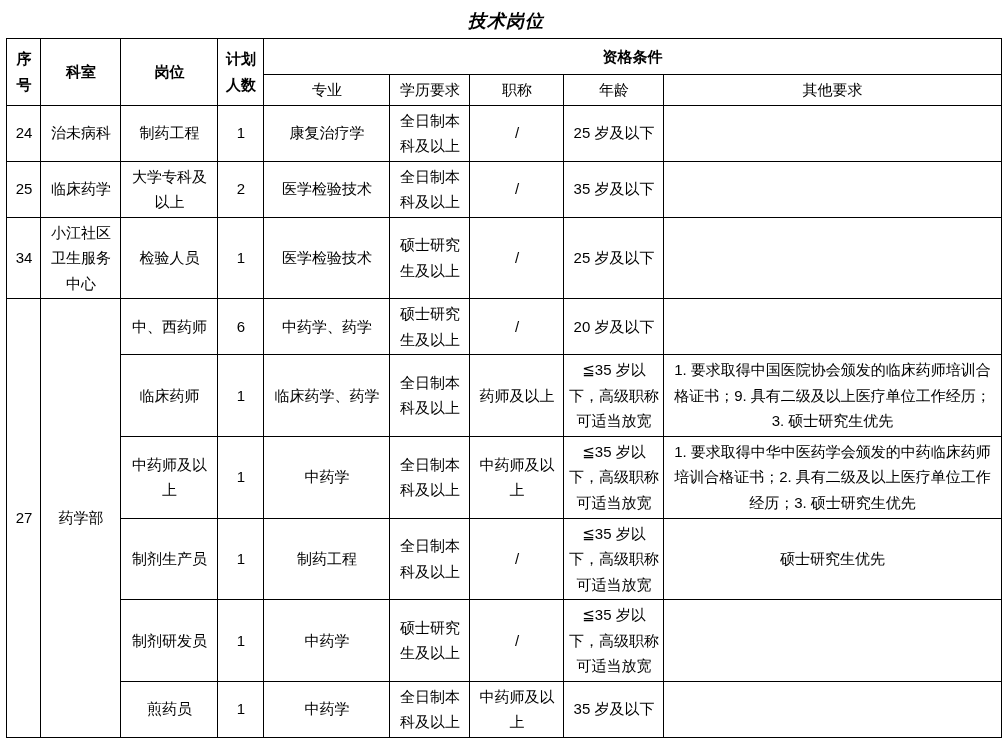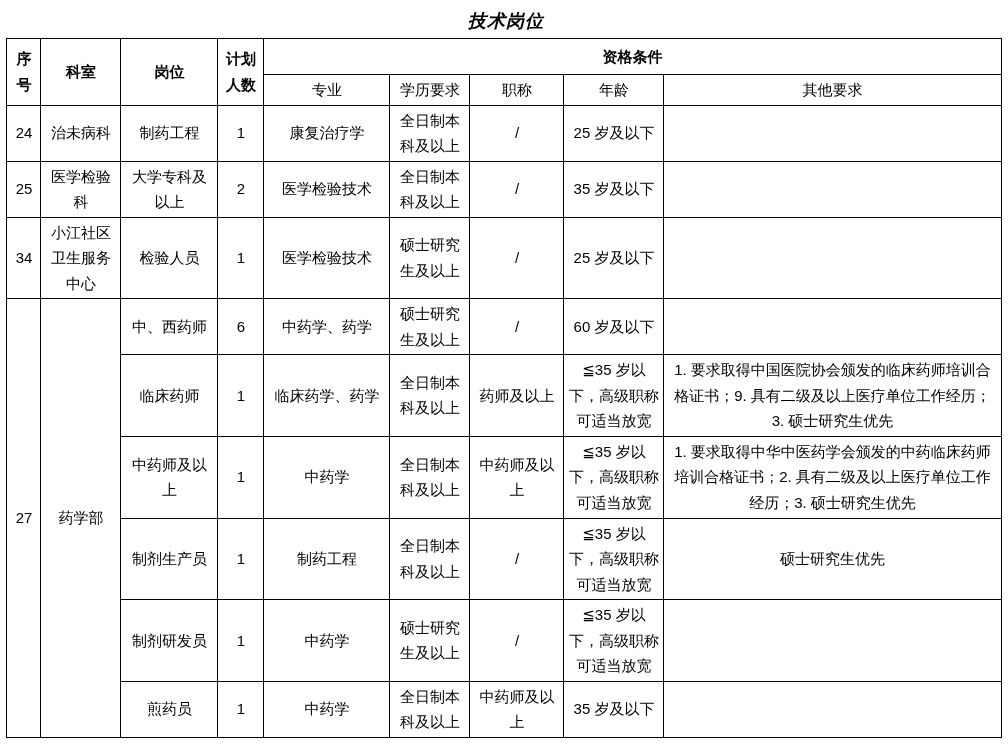--- a/index.html
+++ b/index.html
@@ -89,21 +89,21 @@
       <td>1</td>
       <td>康复治疗学</td>
       <td>全日制本科及以上</td>
       <td>/</td>
       <td>25 岁及以下</td>
       <td></td>
     </tr>
 
     <tr class="r55">
       <td>25</td>
-      <td>医学检验科</td>
+      <td>临床药学</td>
       <td>大学专科及以上</td>
       <td>2</td>
       <td>医学检验技术</td>
       <td>全日制本科及以上</td>
       <td>/</td>
       <td>35 岁及以下</td>
       <td></td>
     </tr>
 
     <tr class="r80">
@@ -119,21 +119,21 @@
     </tr>
 
     <tr class="r55">
       <td rowspan="6">27</td>
       <td rowspan="6">药学部</td>
       <td>中、西药师</td>
       <td>6</td>
       <td>中药学、药学</td>
       <td>硕士研究生及以上</td>
       <td>/</td>
-      <td>60 岁及以下</td>
+      <td>20 岁及以下</td>
       <td></td>
     </tr>
 
     <tr class="r80">
       <td>临床药师</td>
       <td>1</td>
       <td>临床药学、药学</td>
       <td>全日制本科及以上</td>
       <td>药师及以上</td>
       <td>≦35 岁以下，高级职称可适当放宽</td>

